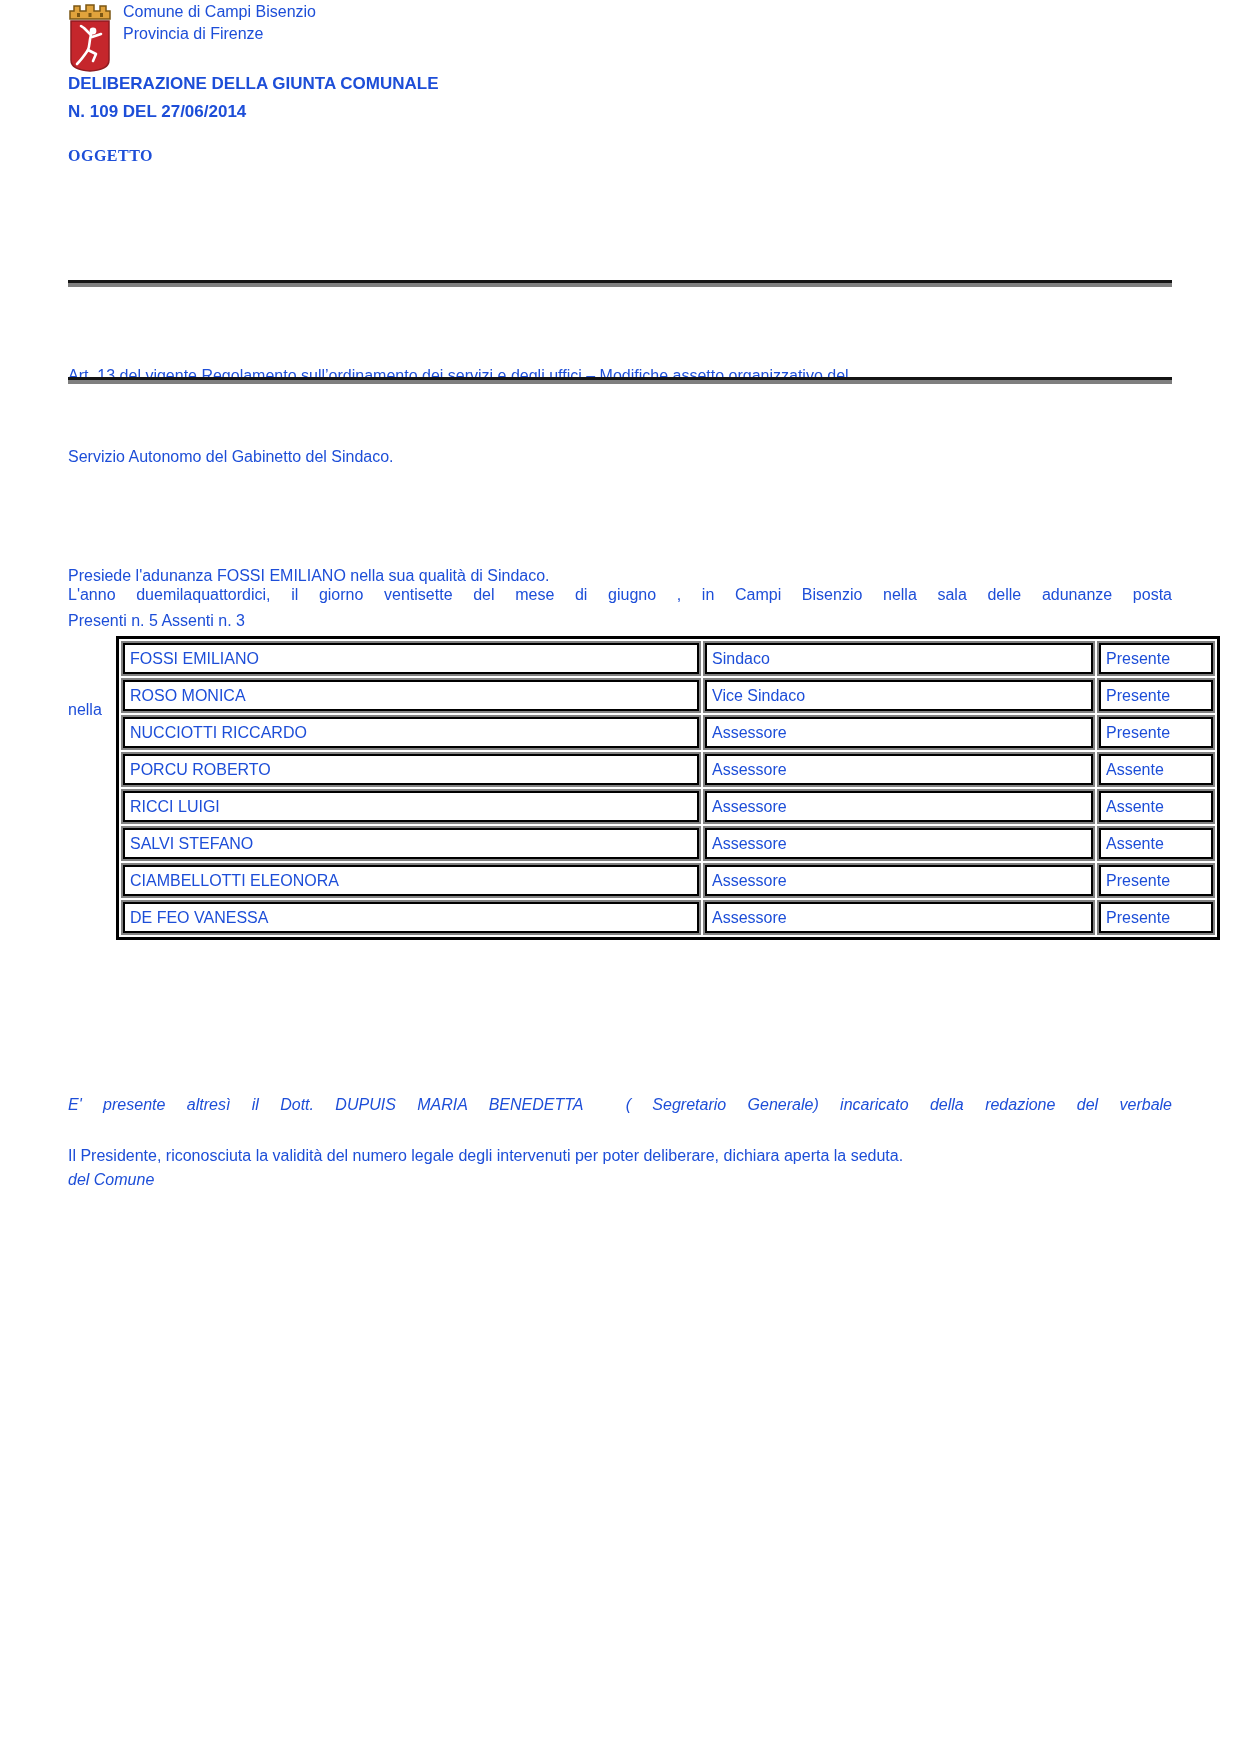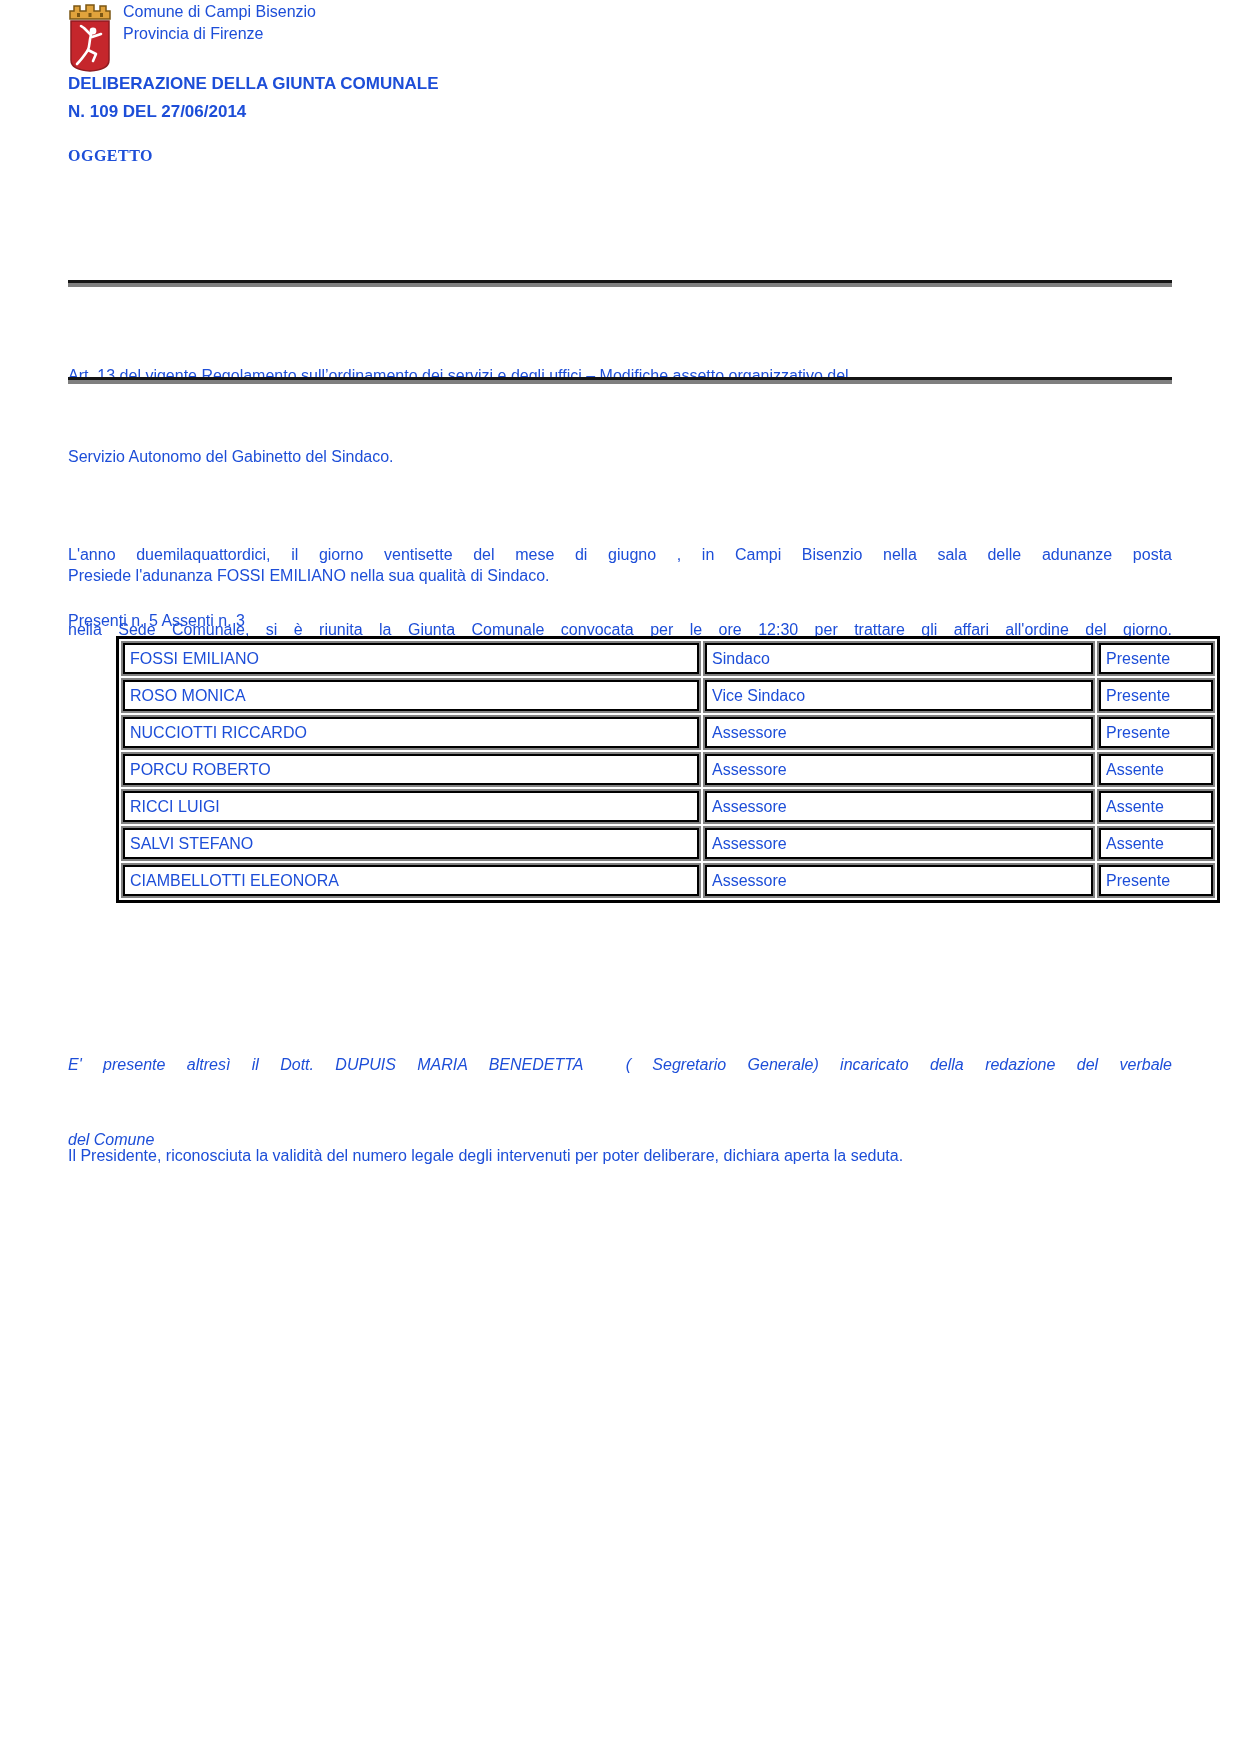--- a/index.html
+++ b/index.html
@@ -38,21 +38,21 @@
   
   .subject-text { position: absolute; left: 68px; top: 308px; width: 1104px; font-size: 16px; line-height: 27px; white-space: pre-wrap; }
 
   
   .para { position: absolute; left: 68px; width: 1104px; font-size: 16px; line-height: 25px; white-space: pre-wrap; }
   .para-opening   { top: 492px; }
   .para-presiding { top: 563px; }
   .para-summary   { top: 608px; }
   .para-secretary { top: 1002px; font-style: italic; }
   .para-closing   { top: 1143px; }
-  .line-fill { text-align: justify; text-align-last: justify; }
+  .line-fill { text-align: justify; text-align-last: justify; margin-top: 40px; }
 
   
   table.attendance {
     position: absolute; left: 68px; top: 636px; width: 1104px;
     border-collapse: separate; border-spacing: 2px;
     border: 3px solid #000; table-layout: fixed;
     background: #fff;
     margin-left: 48px;
   }
   table.attendance td {
@@ -165,20 +165,25 @@
       <td>Assessore</td>
       <td>Assente</td>
     </tr>
 
     <tr>
       <td>CIAMBELLOTTI ELEONORA</td>
       <td>Assessore</td>
       <td>Presente</td>
     </tr>
 
+    <tr>
+      <td>DE FEO VANESSA</td>
+      <td>Assessore</td>
+      <td>Presente</td>
+    </tr>
   </tbody>
   </table>
 
   <div class="para para-secretary">
     <div class="line-fill">E' presente altresì il Dott. DUPUIS MARIA BENEDETTA  ( Segretario Generale) incaricato della redazione del verbale</div>
     <div>del Comune</div>
   </div>
 
   <div class="para para-closing">Il Presidente, riconosciuta la validità del numero legale degli intervenuti per poter deliberare, dichiara aperta la seduta.</div>
 

